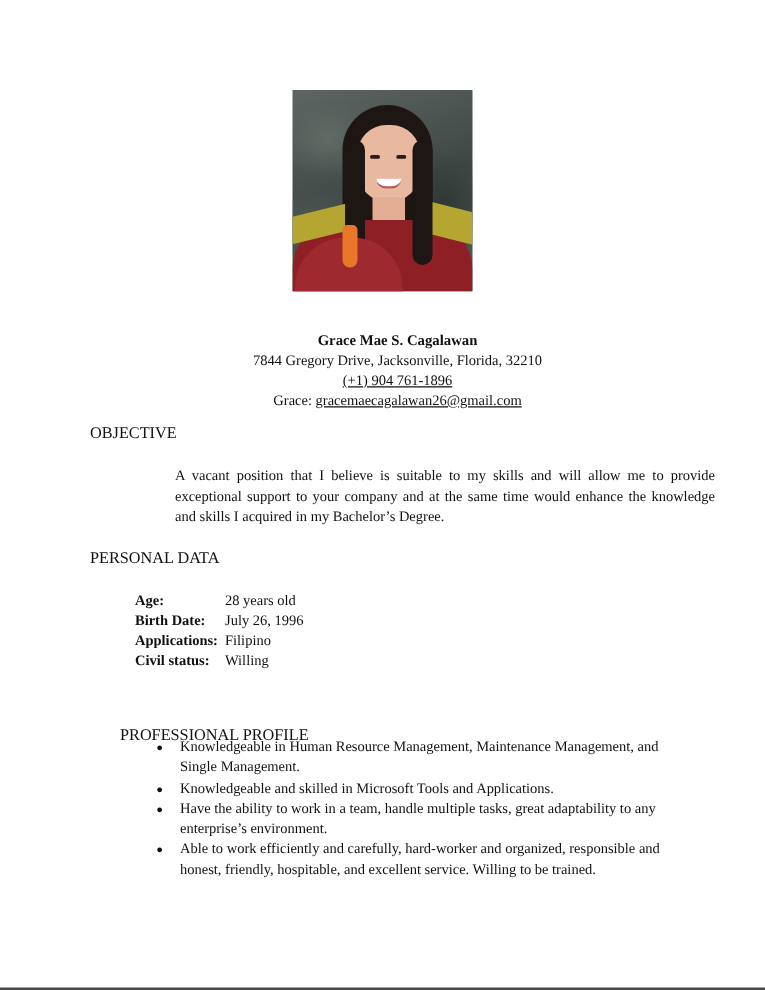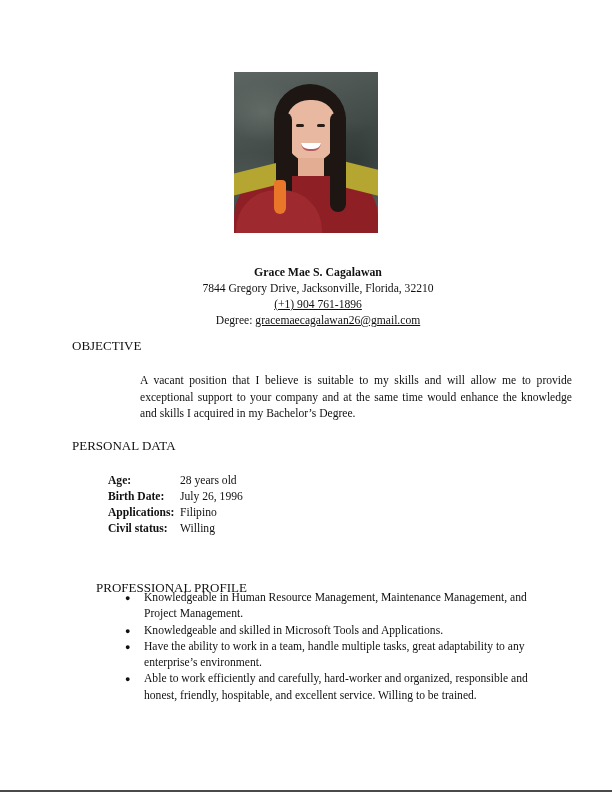--- a/index.html
+++ b/index.html
@@ -90,21 +90,21 @@
   <div class="cap"></div>
   <div class="tassel"></div>
 </div>
 
 <div class="center name">Grace Mae S. Cagalawan</div>
 <div class="center addr">7844 Gregory Drive, Jacksonville, Florida, 32210</div>
 <div class="center phone">
   <span class="ul">(+1) 904 761-1896</span>
 </div>
 <div class="center email">
-  <span>Degree: </span><span class="ul">gracemaecagalawan26@gmail.com</span>
+  <span>Grace: </span><span class="ul">gracemaecagalawan26@gmail.com</span>
 </div>
 
 <div class="heading h-obj">OBJECTIVE</div>
 <div class="objective">A vacant position that I believe is suitable to my skills and will allow me to provide exceptional support to your company and at the same time would enhance the knowledge and skills I acquired in my Bachelor’s Degree.</div>
 
 <div class="heading h-pd">PERSONAL DATA</div>
 <div class="pd">
   <div class="pd-row">
     <span class="pd-label">Age:</span><span>28 years old</span>
   </div>
@@ -116,21 +116,21 @@
   </div>
   <div class="pd-row">
     <span class="pd-label">Civil status:</span><span>Willing</span>
   </div>
 </div>
 
 <div class="heading h-pp">PROFESSIONAL PROFILE</div>
 <ul class="profile">
   <li>
     <span class="bullet">●</span>
-    <span>Knowledgeable in Human Resource Management, Maintenance Management, and Project Management.</span>
+    <span>Knowledgeable in Human Resource Management, Maintenance Management, and Single Management.</span>
   </li>
   <li>
     <span class="bullet">●</span>
     <span>Knowledgeable and skilled in Microsoft Tools and Applications.</span>
   </li>
   <li>
     <span class="bullet">●</span>
     <span>Have the ability to work in a team, handle multiple tasks, great adaptability to any enterprise’s environment.</span>
   </li>
   <li>

